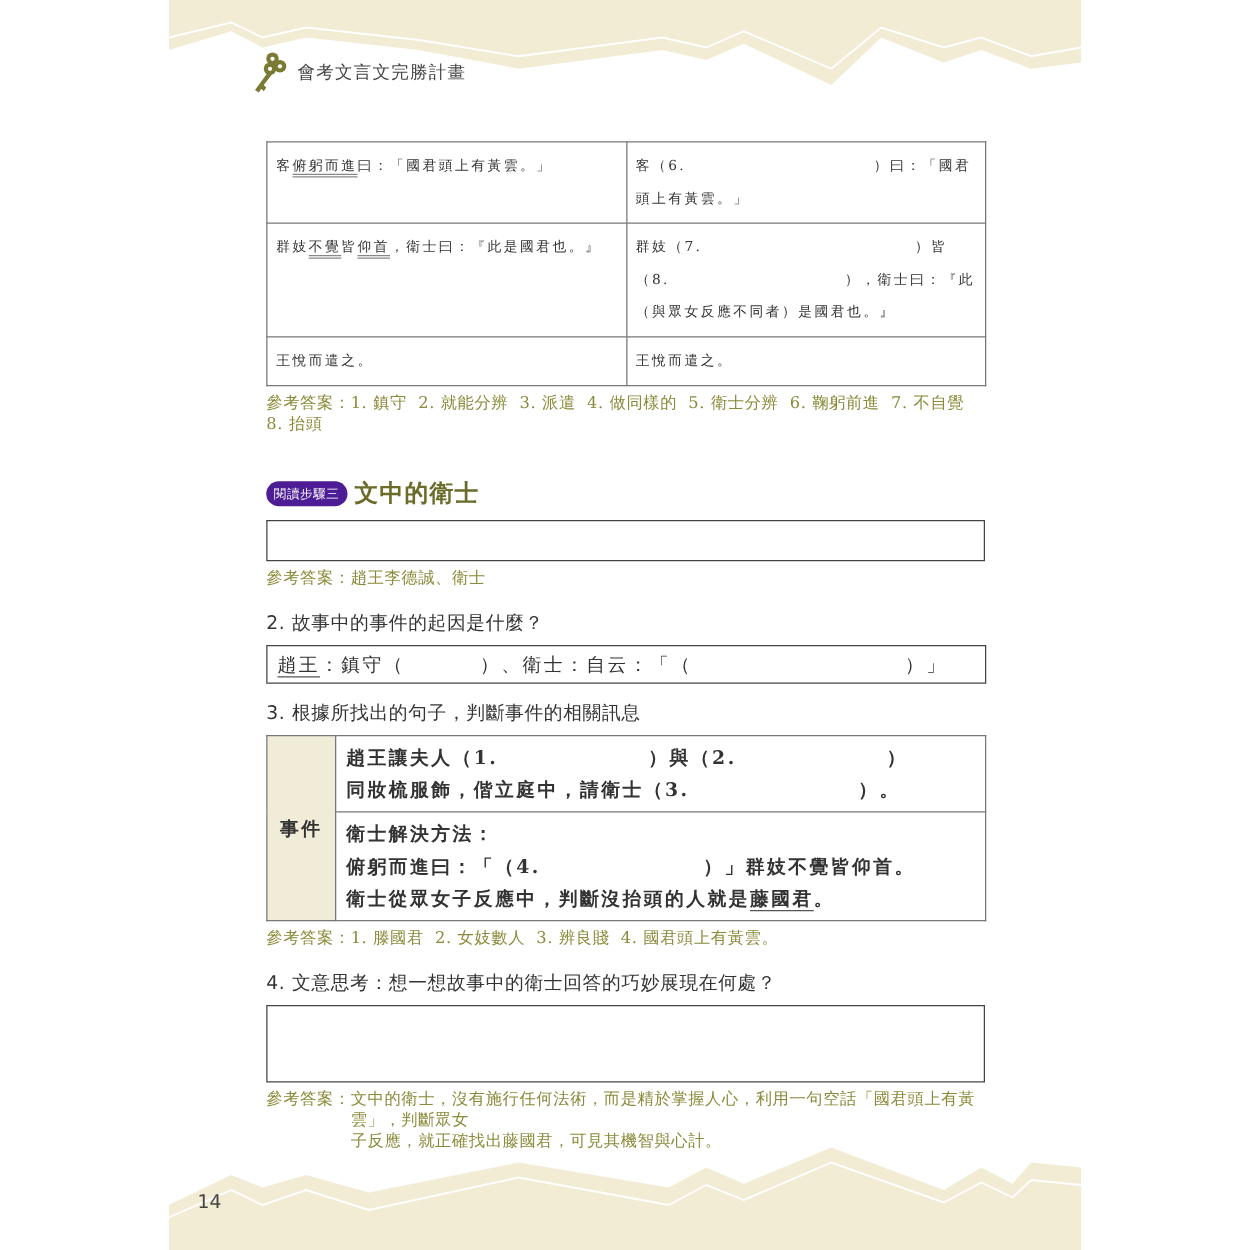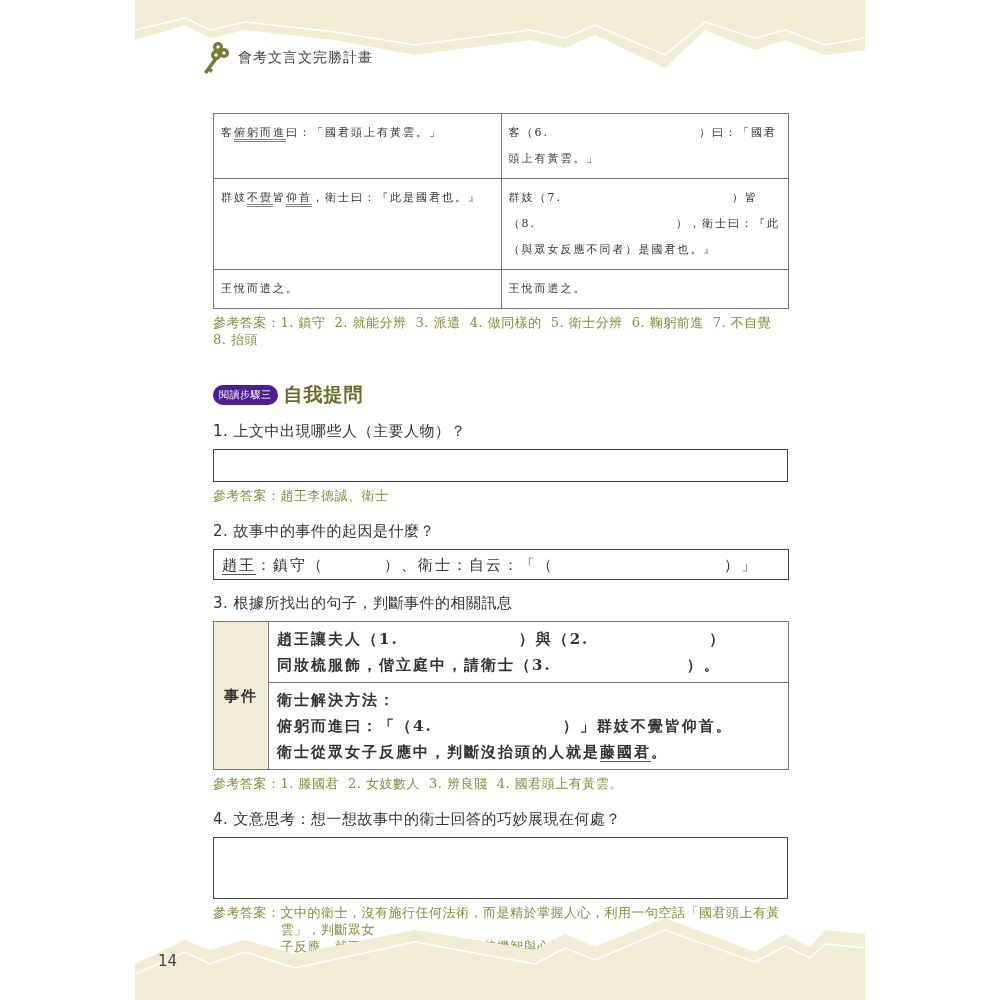--- a/index.html
+++ b/index.html
@@ -100,24 +100,23 @@
       </tr>
     </tbody>
       </table>
 
     <div class="answer">
       <span>參考答案：</span><span class="item">1. 鎮守</span><span class="item">2. 就能分辨</span><span class="item">3. 派遣</span><span class="item">4. 做同樣的</span><span class="item">5. 衛士分辨</span><span class="item">6. 鞠躬前進</span><span class="item">7. 不自覺</span><span class="item">8. 抬頭</span>
     </div>
 
     <div class="section-head">
       <span class="step-badge">閱讀步驟三</span>
-      <span class="section-title">自我提問</span>
+      <span class="section-title">文中的衛士</span>
     </div>
 
-    <div class="question">1. 上文中出現哪些人（主要人物）？</div>
     <div class="answer-box h1"></div>
     <div class="answer">參考答案：趙王李德誠、衛士</div>
 
     <div class="question" style="margin-top:18px">2. 故事中的事件的起因是什麼？</div>
     <div class="answer-box h2">
       <span class="sgl">趙王</span><span>：鎮守（</span><span class="blank" style="width:60px"></span><span>）、衛士：自云：「（</span><span class="blank" style="width:170px"></span><span>）」</span>
     </div>
 
     <div class="question" style="">3. 根據所找出的句子，判斷事件的相關訊息</div>
     <table class="event">

